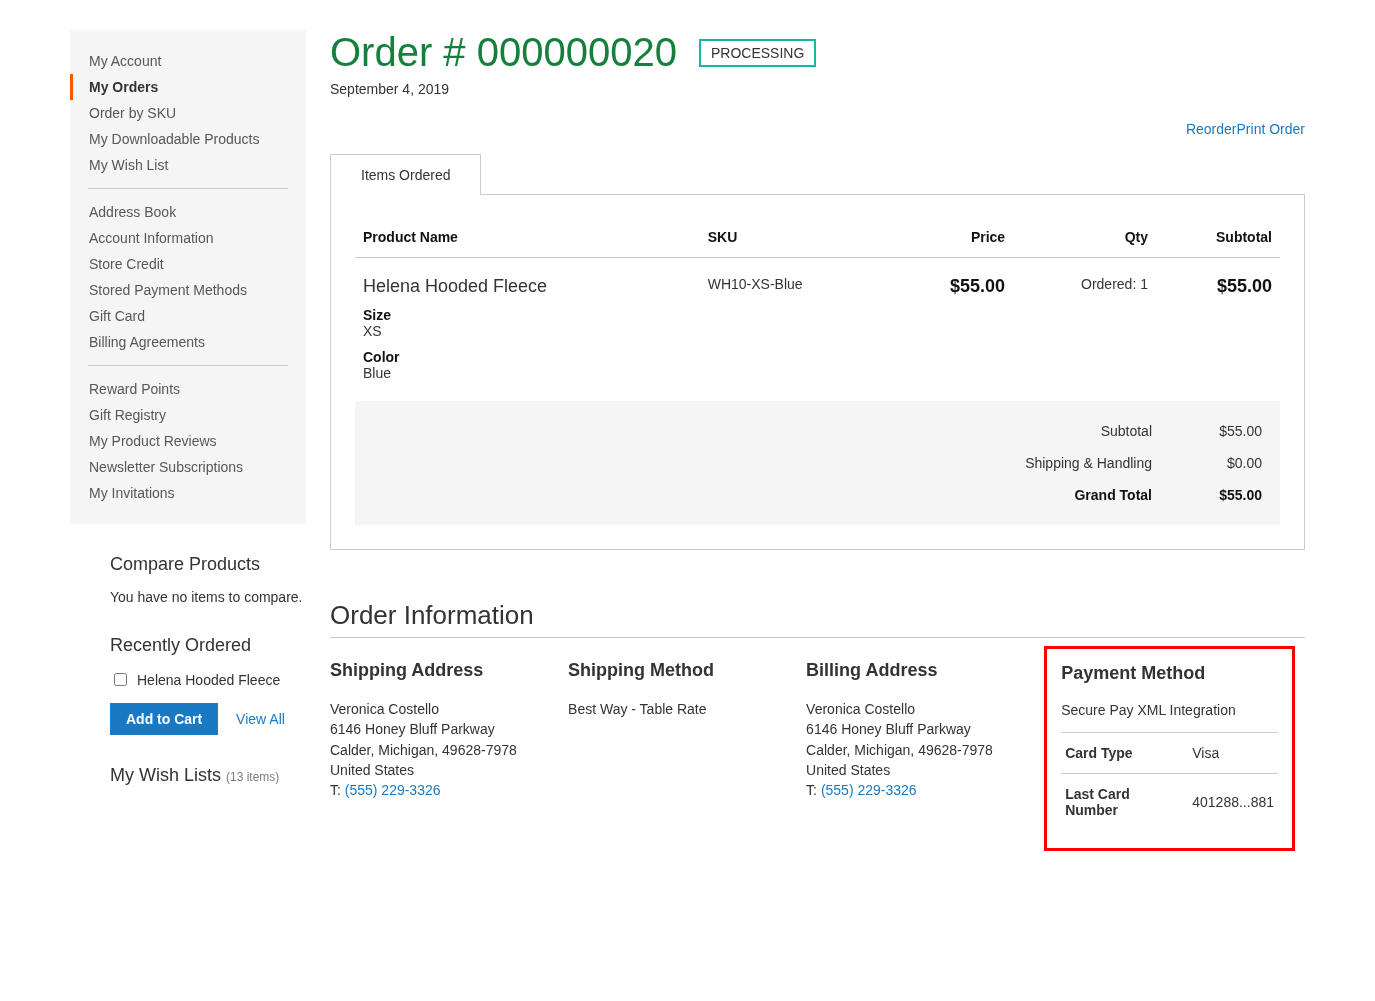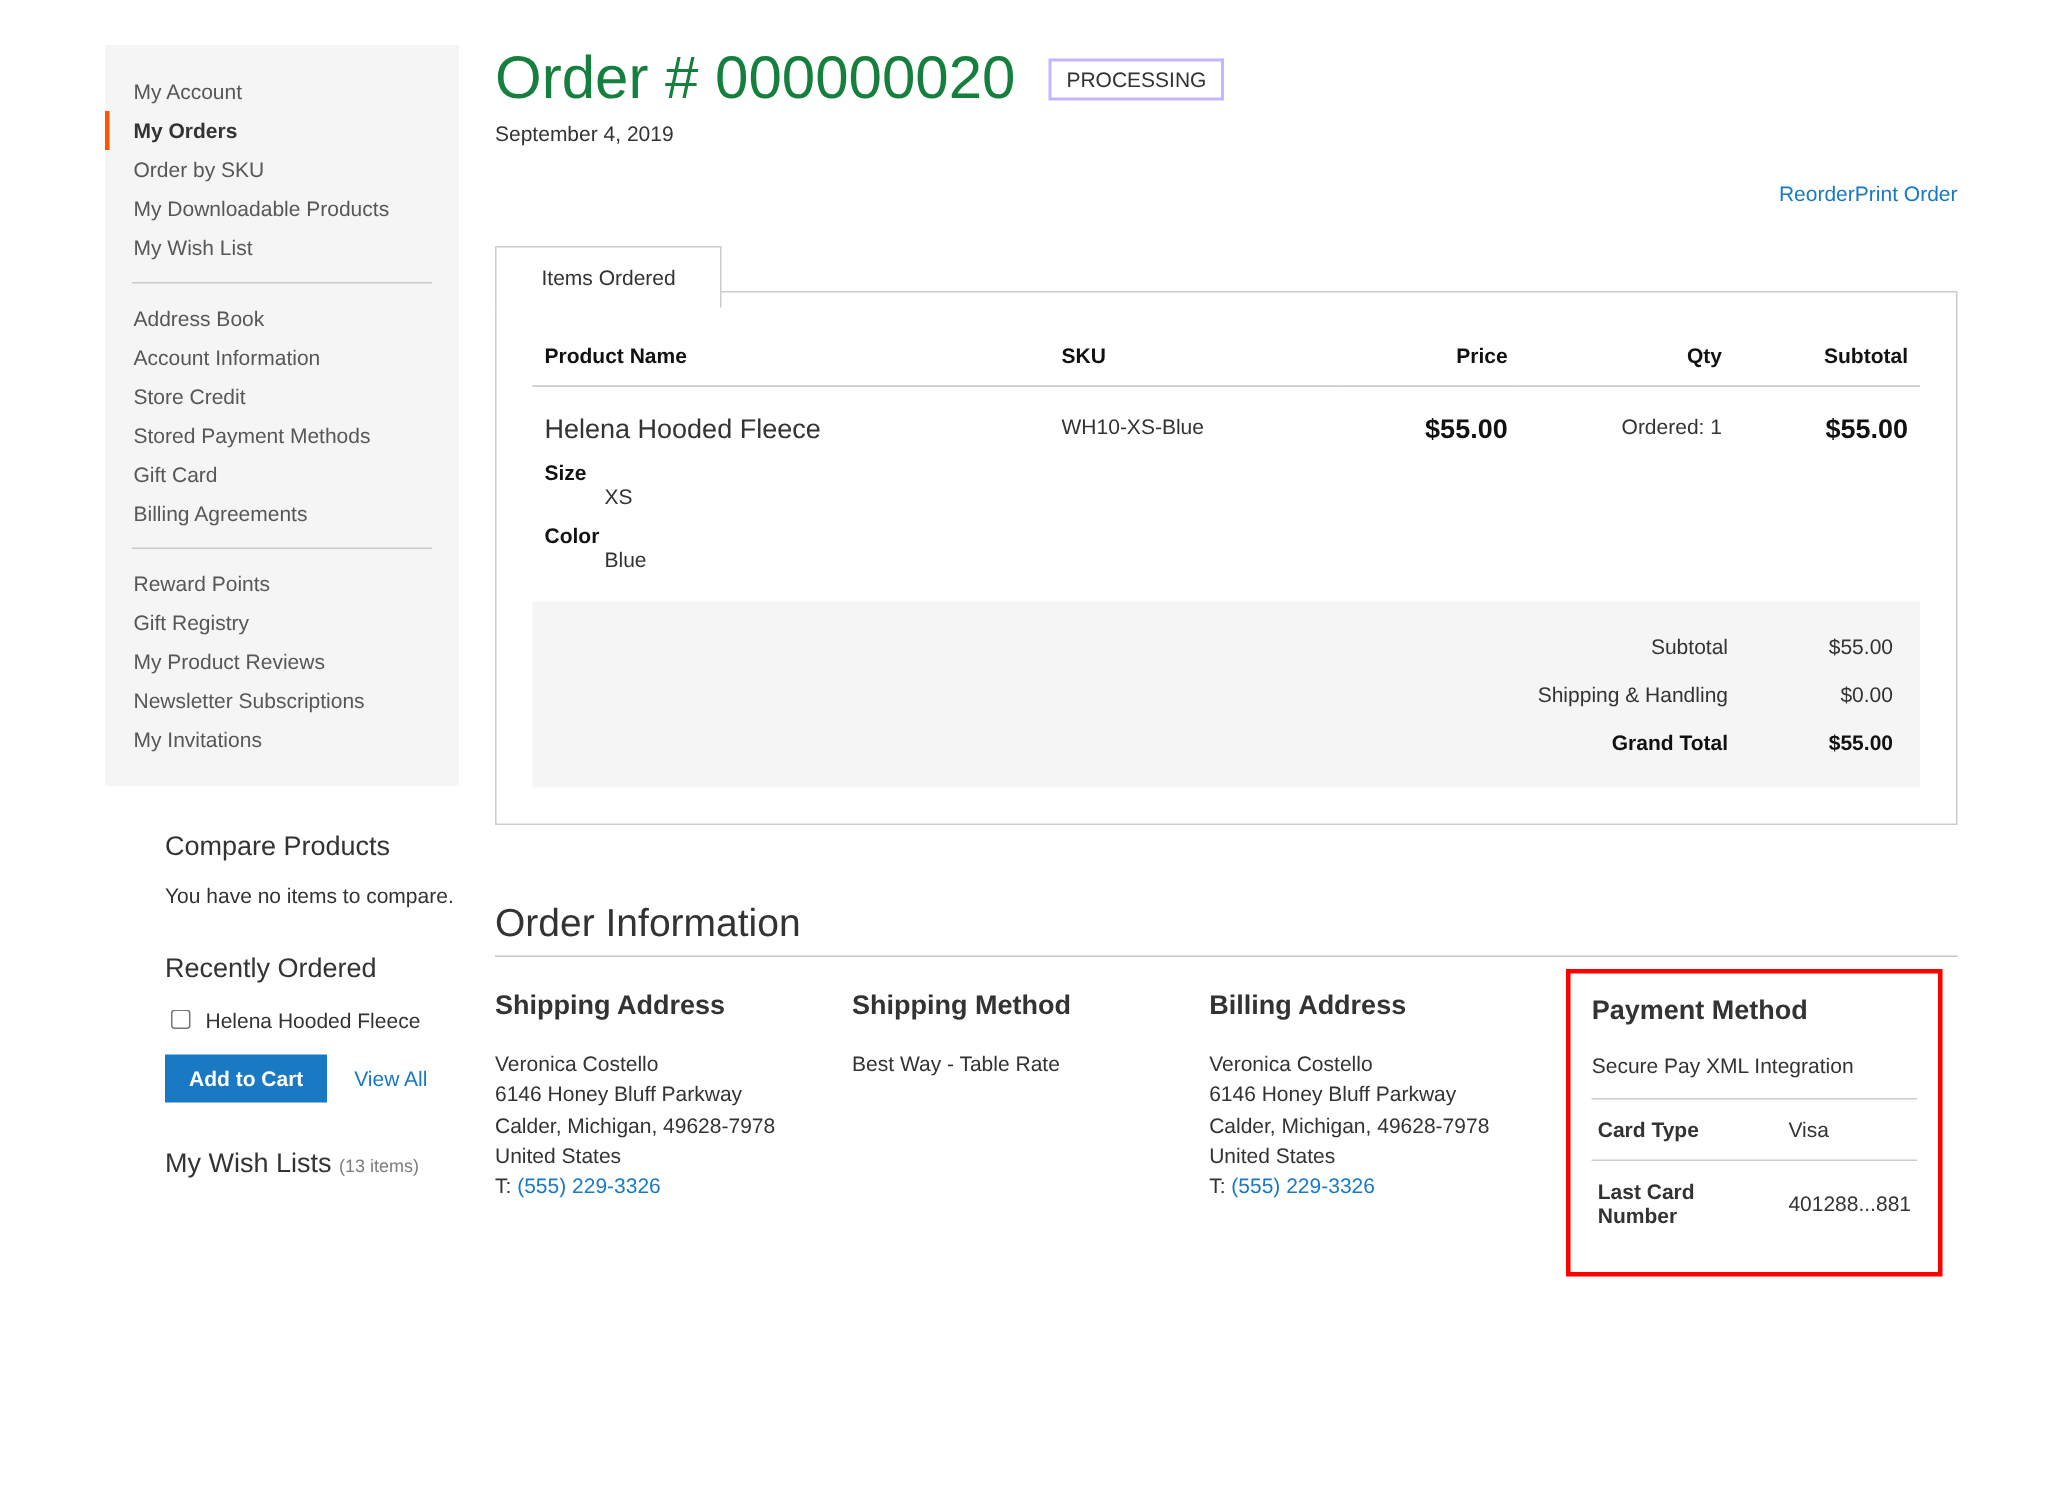--- a/index.html
+++ b/index.html
@@ -47,47 +47,47 @@
   }
   .link { color: #1979c3; cursor: pointer; }
   .view-all { margin-left: 14px; }
 
   .wishlist-count { font-weight:300; font-size:12px; color:#7d7d7d;}
 
   
   .title-row { display:flex; align-items:center; margin-bottom:6px;}
   .page-title { font-size: 40px; font-weight: 300; color:#15803d; margin:0;}
   .status {
-    border:2px solid #c4b5fd; color:#333; text-transform:uppercase;
+    border:2px solid #14b8a6; color:#333; text-transform:uppercase;
     padding:4px 10px; margin-left:22px; font-size:14px;
   }
   .order-date { color:#333; margin-bottom:24px; }
   .actions-row { display:flex; justify-content:flex-end; margin-bottom:16px;}
 
   .tabs { display:flex; }
   .tab {
     border:1px solid #ccc; border-bottom:none;
     background:#fff; padding:12px 30px; color:#333;
-    position:relative; top:11px; z-index:2;
+    position:relative; top:1px; z-index:2;
   }
   .tab-panel {
     border:1px solid #ccc; padding:24px;
   }
 
   table.items { width:100%; border-collapse:collapse; }
   table.items thead th {
     text-align:left; font-weight:700; padding:10px 8px 12px; border-bottom:1px solid #ccc;
     color:#111; font-size:14px;
   }
   table.items thead th.ar { text-align:right; }
   table.items tbody td { padding:18px 8px 10px; vertical-align:top;}
   table.items tbody td.ar { text-align:right;}
   .prod-name { font-size:18px; font-weight:300; color:#333; }
   .opt-label { font-weight:700; color:#111; margin-top:10px;}
-  .opt-value { color:#333;margin-left:40px; }
+  .opt-value { color:#333; }
   .amount { font-size:18px; font-weight:600; color:#111;}
 
   .totals {
     background:#f5f5f5; padding:14px 18px; margin-top:10px;
   }
   .tot-row { display:flex; justify-content:flex-end; padding:8px 0; }
   .tot-label { width:220px; text-align:right; color:#333;}
   .tot-amount { width:110px; text-align:right; color:#333;}
   .tot-row.grand .tot-label, .tot-row.grand .tot-amount { font-weight:700; color:#111;}
 

